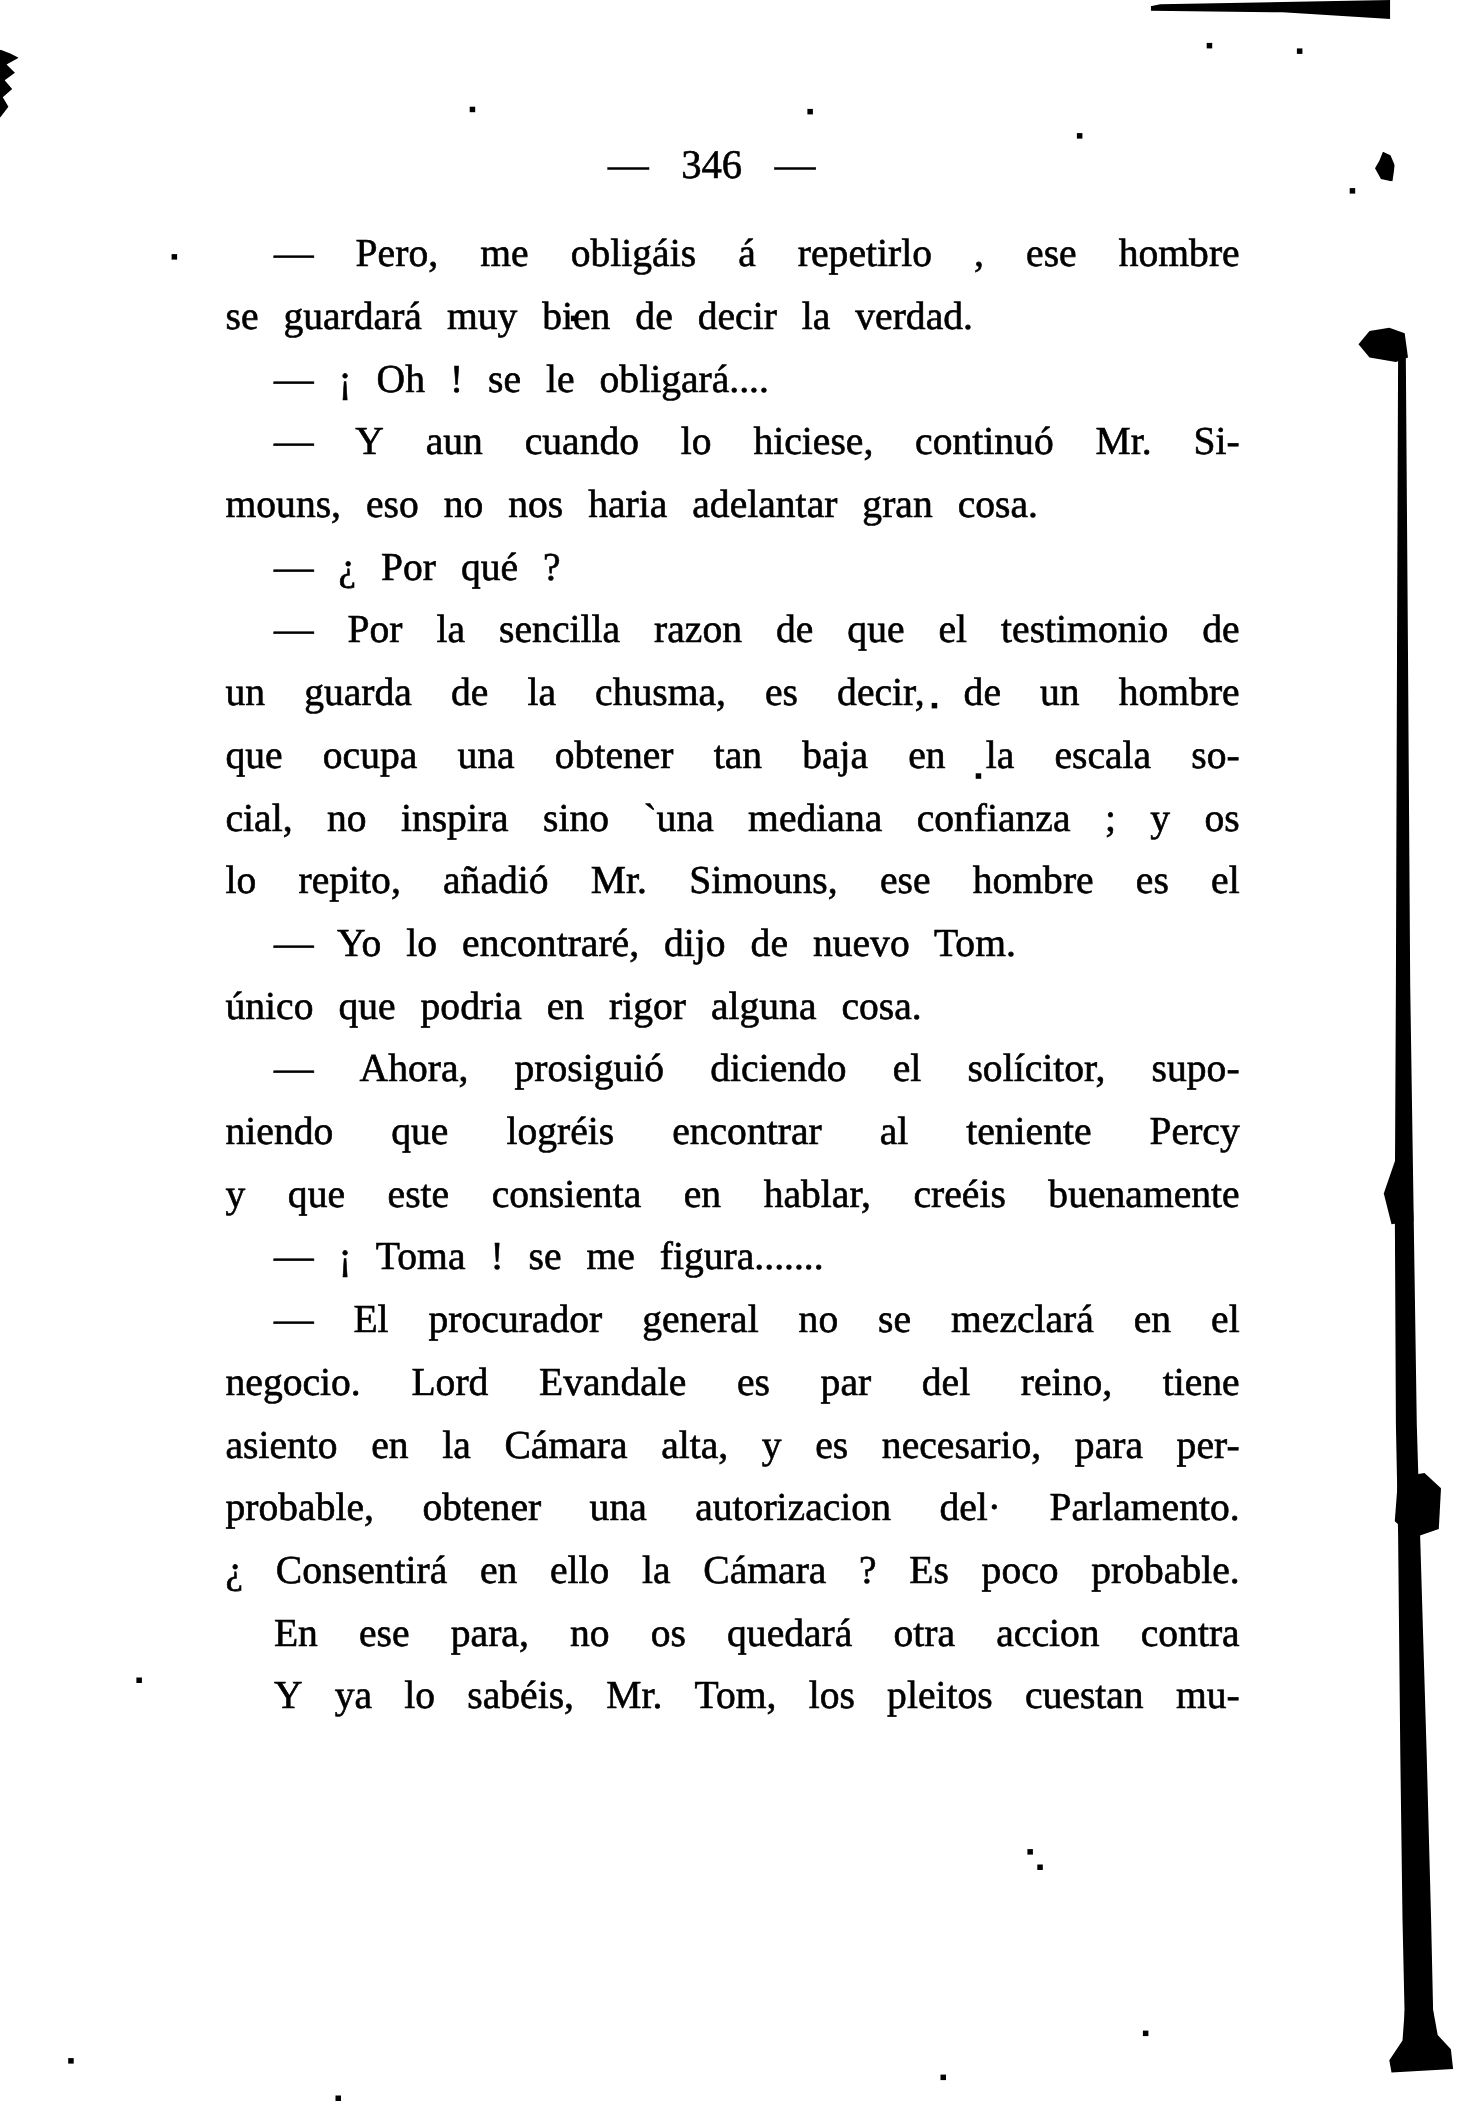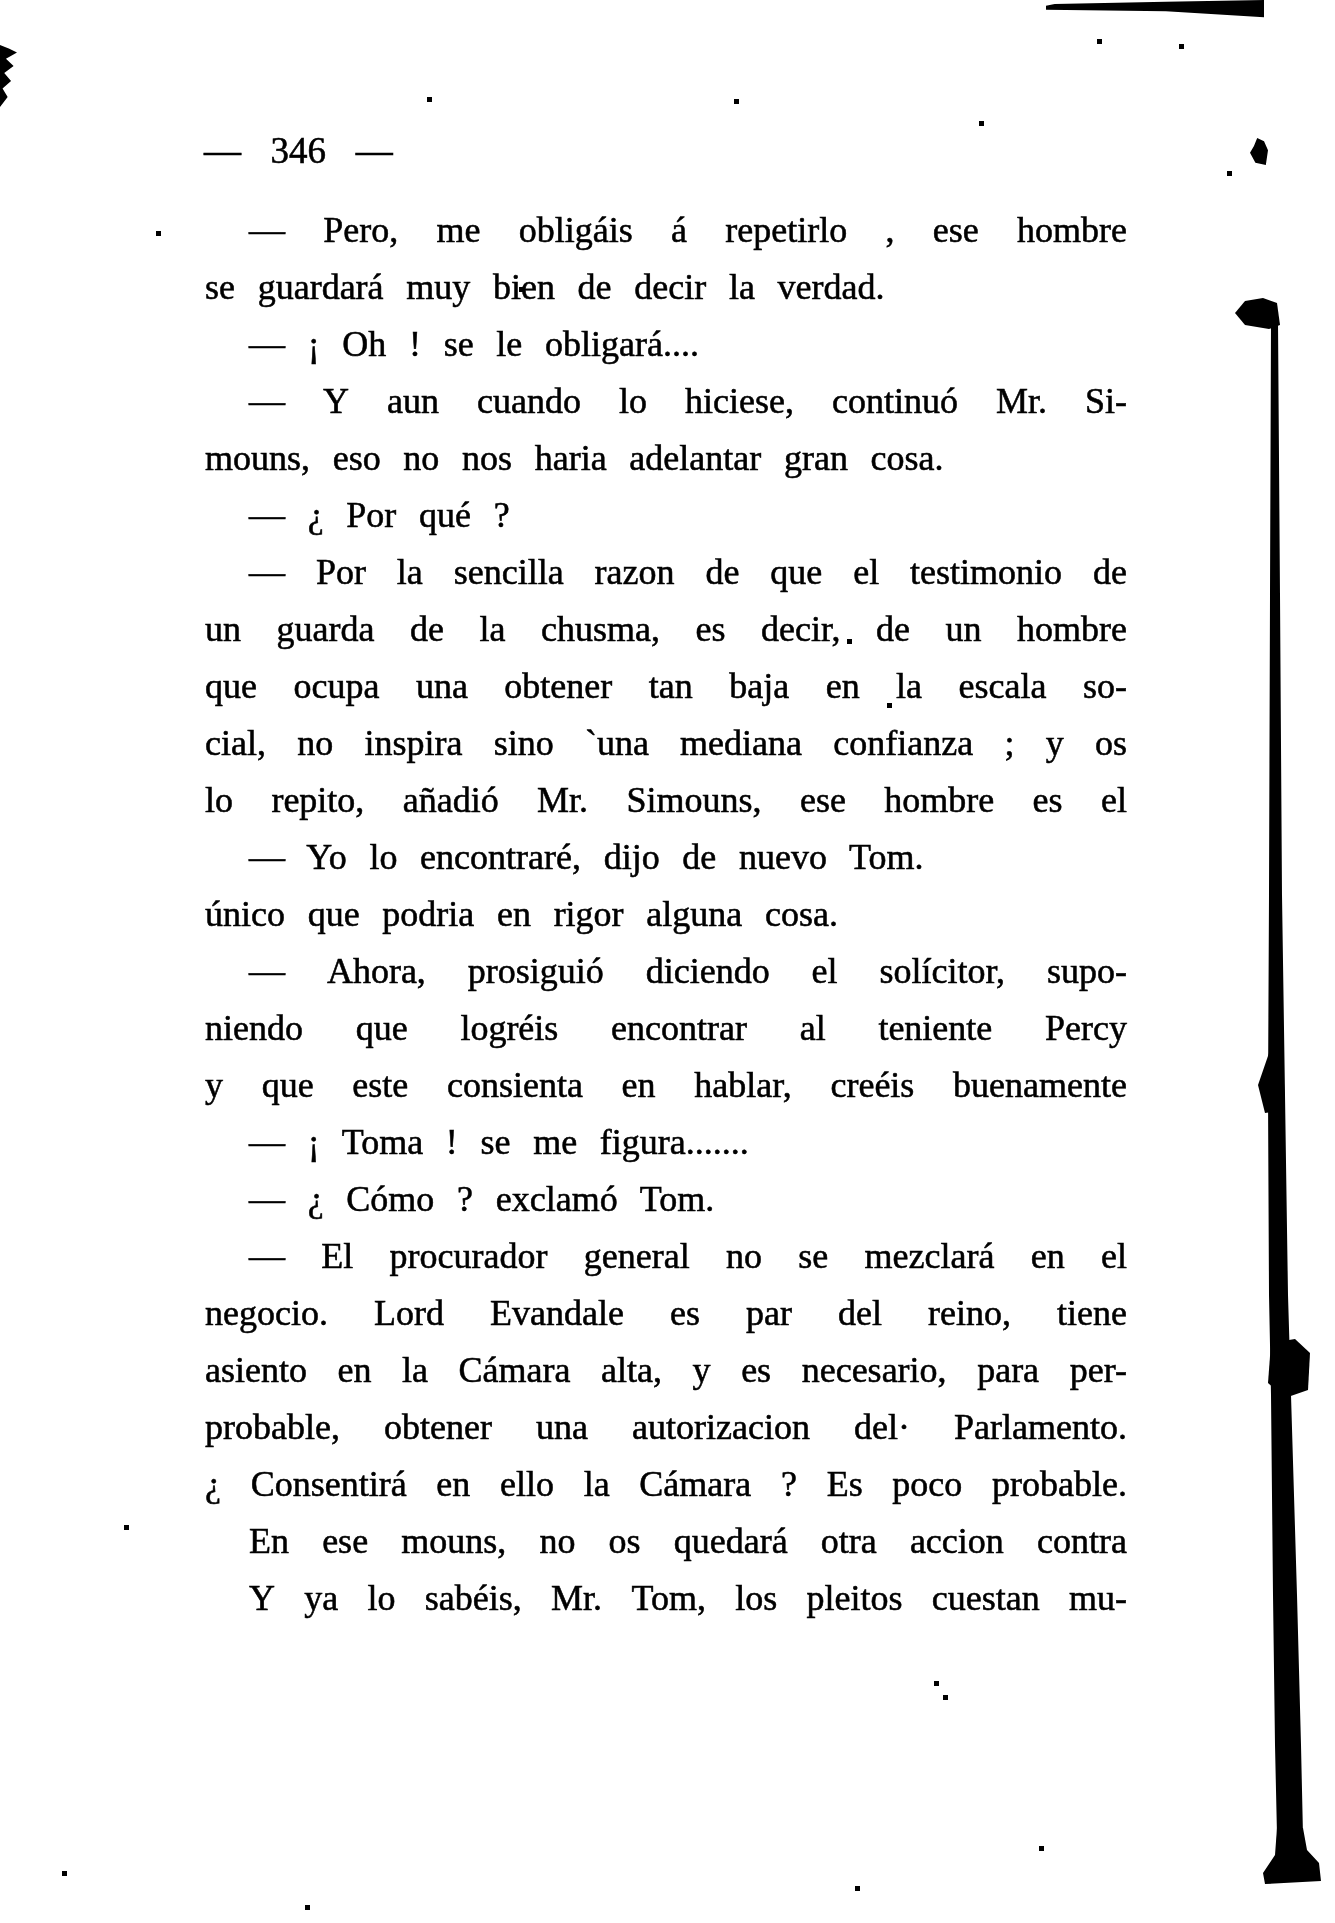--- a/index.html
+++ b/index.html
@@ -3,22 +3,22 @@
 <meta charset="utf-8">
 <style>
   html,body{margin:0;padding:0;}
   body{
     width:1335px;height:1923px;position:relative;overflow:hidden;
     background:#ffffff;color:#000;
     font-family:"Liberation Serif","DejaVu Serif",serif;
     -webkit-text-stroke:0.55px #000;
   }
   .page-header{
-    position:absolute;left:204px;top:122px;width:922px;height:57px;
-    line-height:57px;font-size:37px;text-align:left;word-spacing:0.55em;
+    position:absolute;left:186px;top:122px;width:922px;height:57px;
+    line-height:57px;font-size:37px;text-align:center;word-spacing:0.55em;
   }
   .textblock{
     position:absolute;left:205px;top:202px;width:922px;
   }
   .ln{
     height:57px;line-height:57px;font-size:36px;white-space:nowrap;
     word-spacing:0.38em;
   }
   .ln.ind{padding-left:44px;}
   .ln.just{display:flex;justify-content:space-between;word-spacing:normal;}
@@ -163,21 +163,20 @@
       <span>y</span>
       <span>que</span>
       <span>este</span>
       <span>consienta</span>
       <span>en</span>
       <span>hablar,</span>
       <span>creéis</span>
       <span>buenamente</span>
     </div>
   <div class="ln ind">— ¡ Toma ! se me figura.......</div>
-  <div class="ln ind">— ¿ Cómo ? exclamó Tom.</div>
   <div class="ln ind just">
       <span>—</span>
       <span>El</span>
       <span>procurador</span>
       <span>general</span>
       <span>no</span>
       <span>se</span>
       <span>mezclará</span>
       <span>en</span>
       <span>el</span>
@@ -220,21 +219,21 @@
       <span>la</span>
       <span>Cámara</span>
       <span>?</span>
       <span>Es</span>
       <span>poco</span>
       <span>probable.</span>
     </div>
   <div class="ln ind just">
       <span>En</span>
       <span>ese</span>
-      <span>mouns,</span>
+      <span>para,</span>
       <span>no</span>
       <span>os</span>
       <span>quedará</span>
       <span>otra</span>
       <span>accion</span>
       <span>contra</span>
     </div>
   <div class="ln ind just">
       <span>Y</span>
       <span>ya</span>

